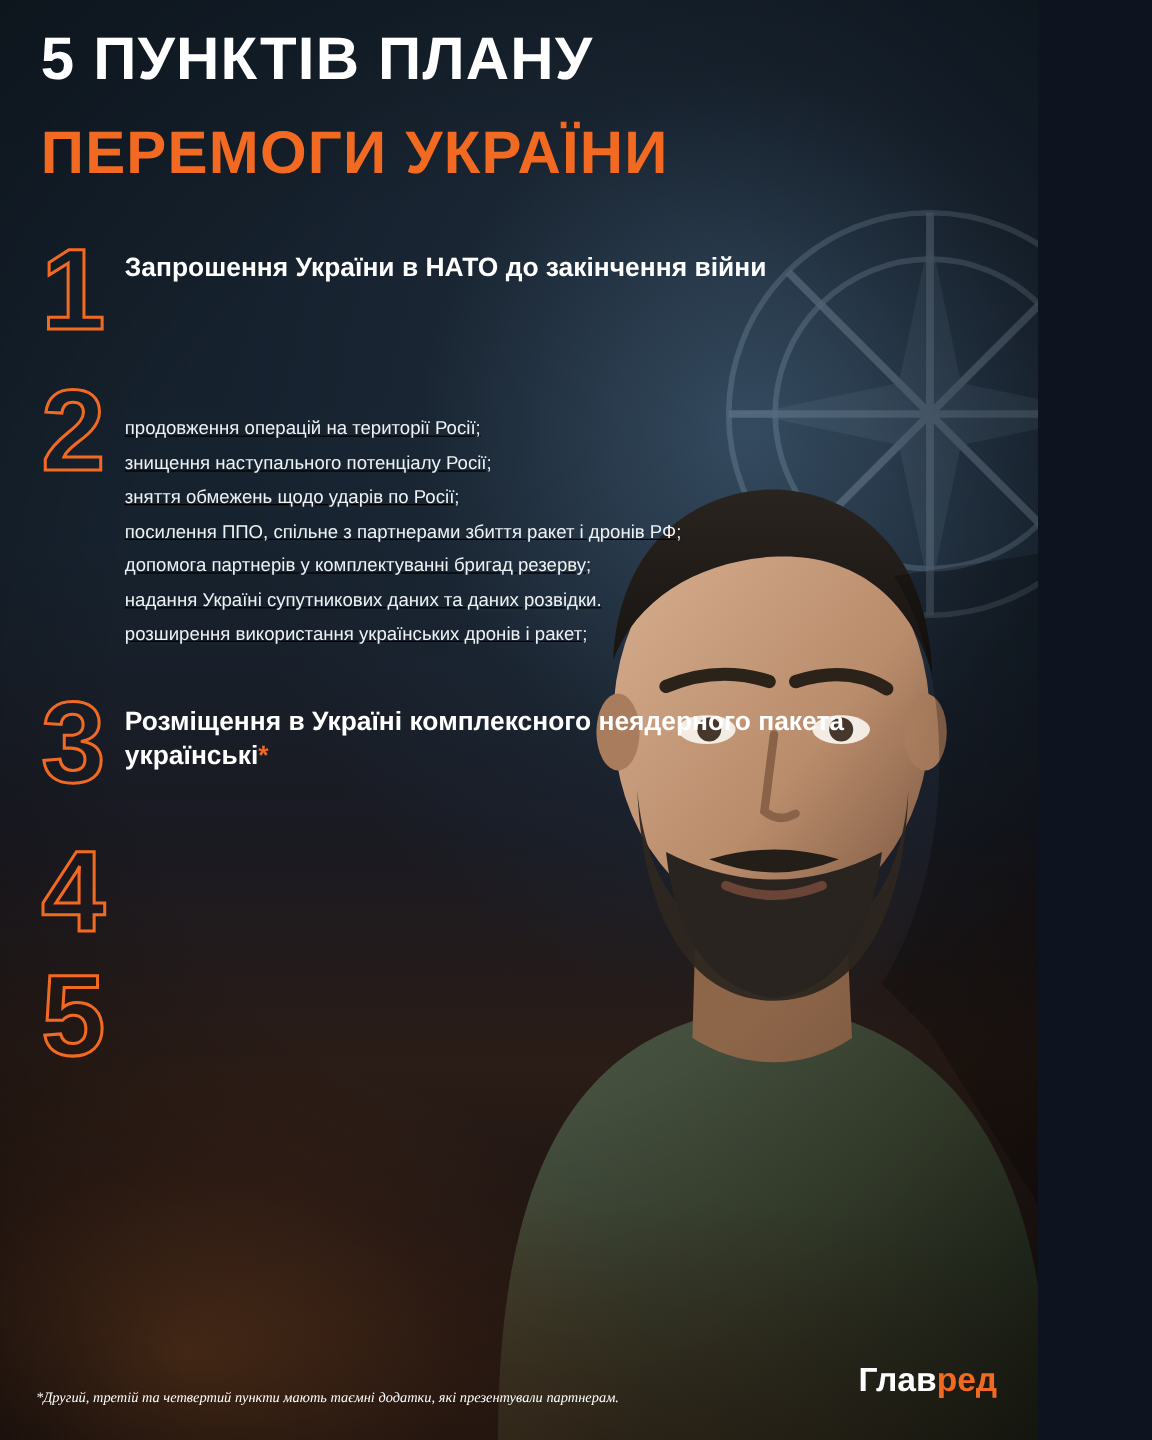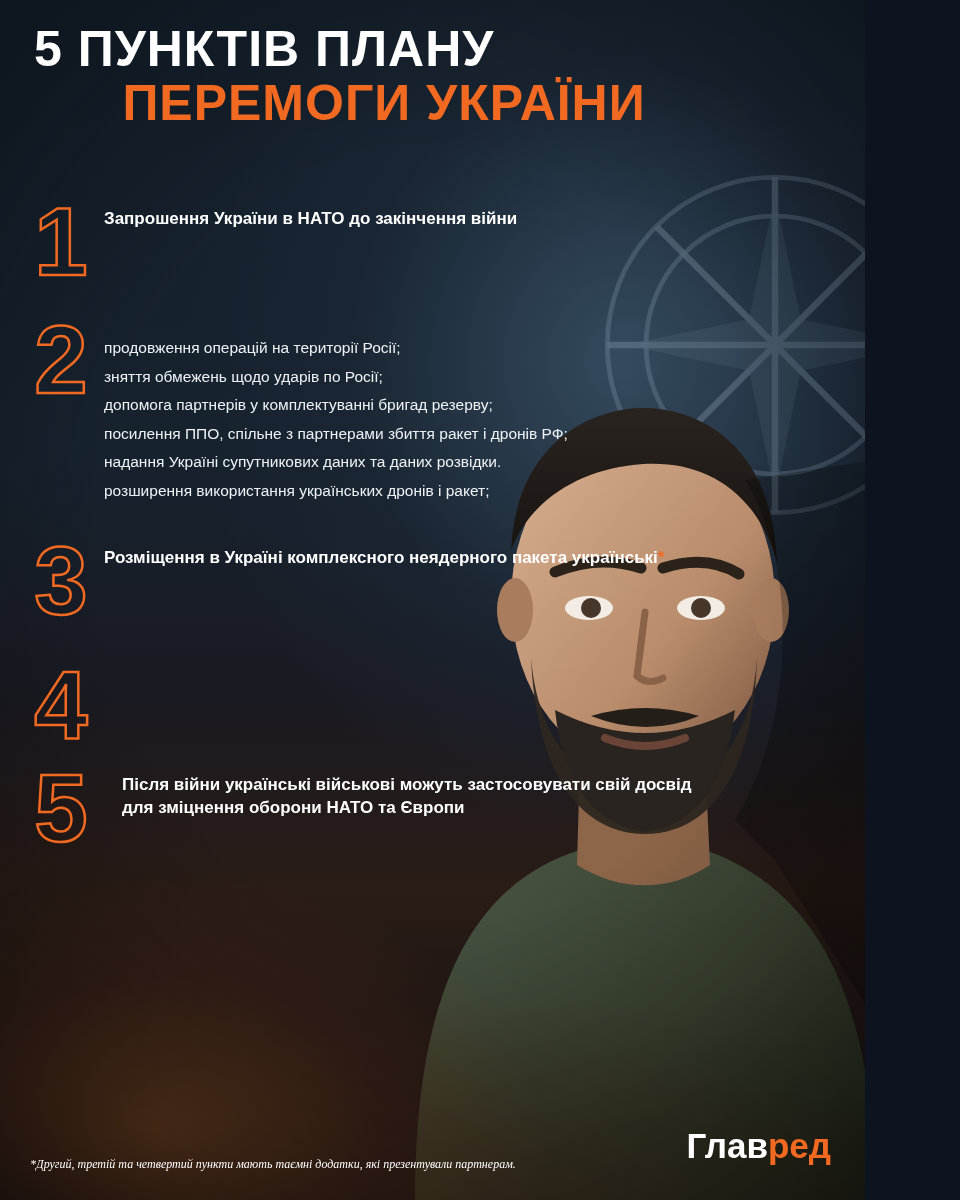--- a/index.html
+++ b/index.html
@@ -61,28 +61,27 @@
   }
   .title-line1 {
     font-size: 50px;
     font-weight: bold;
     color: #ffffff;
     letter-spacing: 1px;
     line-height: 1.08;
     text-transform: uppercase;
   }
   .title-line2 {
-    margin-top: 0;
+    margin-top: 24px;
     font-size: 50px;
     font-weight: bold;
     color: #f26a21;
     letter-spacing: 1px;
     line-height: 1.08;
     text-transform: uppercase;
-    text-align: center;
   }
 
   
   .points {
     position: absolute;
     left: 18px; top: 200px;
     width: 700px;
   }
   .point {
     position: relative;
@@ -97,29 +96,30 @@
     font-size: 96px;
     font-weight: bold;
     line-height: 0.88;
     color: transparent;
     -webkit-text-stroke: 2.5px #f26a21;
     text-shadow: none;
     user-select: none;
   }
   .ptext { padding-top: 8px; flex: 1; }
   .phead {
-    font-size: 17px;
+    font-size: 22px;
     font-weight: bold;
     color: #ffffff;
     line-height: 1.32;
   }
   .phead .star { color: #f26a21; }
   .sublist {
-    margin-top: 14px;
+    margin-top: 24px;
     list-style: none;
+    text-decoration: underline;
   }
   .sublist li {
     font-size: 15.5px;
     color: #eef2f5;
     line-height: 1.0;
     margin-bottom: 13px;
     font-weight: normal;
   }
 
   
@@ -138,21 +138,21 @@
     font-style: italic;
     color: #ffffff;
     line-height: 1.34;
     font-family: Liberation Serif, serif;
   }
 
   
   .logo {
     position: absolute;
     right: 34px; bottom: 34px;
-    font-size: 35px;
+    font-size: 28px;
     font-weight: bold;
     letter-spacing: 0px;
     white-space: nowrap;
   }
   .logo .l-white { color: #ffffff; }
   .logo .l-orange { color: #f26a21; }
 </style>
 </head>
 <body>
 
@@ -240,23 +240,24 @@
       <div class="ptext">
         <div class="phead">Запрошення України в НАТО до закінчення війни</div>
       </div>
     </div>
 
     <div class="point p2">
       <div class="num">2</div>
       <div class="ptext">
         <ul class="sublist">
           <li>продовження операцій на території Росії;</li>
+          <li>знищення наступального потенціалу Росії;</li>
           <li>зняття обмежень щодо ударів по Росії;</li>
+          <li>посилення ППО, спільне з партнерами збиття ракет і дронів РФ;</li>
           <li>допомога партнерів у комплектуванні бригад резерву;</li>
-          <li>посилення ППО, спільне з партнерами збиття ракет і дронів РФ;</li>
           <li>надання Україні супутникових даних та даних розвідки.</li>
           <li>розширення використання українських дронів і ракет;</li>
         </ul>
       </div>
     </div>
 
     <div class="point p3">
       <div class="num">3</div>
       <div class="ptext">
         <div class="phead">
@@ -264,23 +265,20 @@
         </div>
       </div>
     </div>
 
     <div class="point p4">
       <div class="num">4</div>
     </div>
 
     <div class="point p5">
       <div class="num">5</div>
-      <div class="ptext">
-        <div class="phead">Після війни українські військові можуть застосовувати свій досвід для зміцнення оборони НАТО та Європи</div>
-      </div>
     </div>
 
   </div>
 
   <div class="footnote">*Другий, третій та четвертий пункти мають таємні додатки, які презентували партнерам.</div>
 
   <div class="logo">
     <span class="l-white">Глав</span><span class="l-orange">ред</span>
   </div>
 

